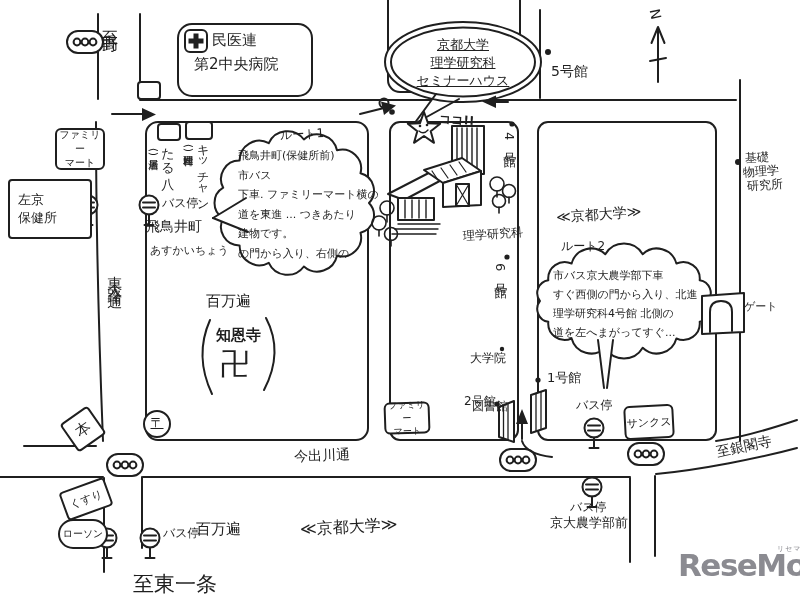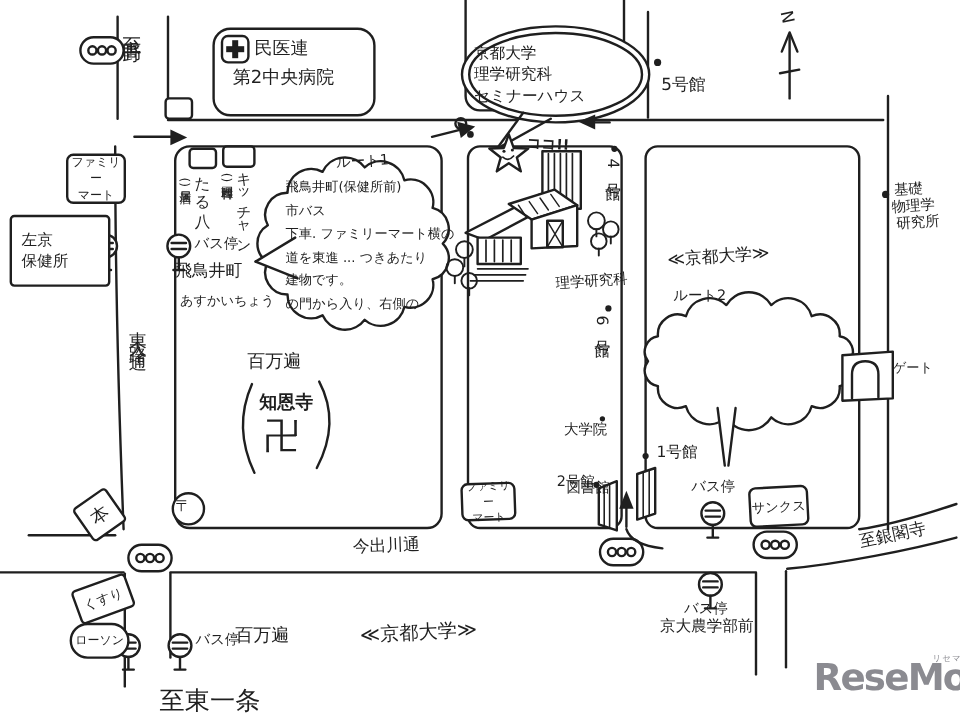--- a/index.html
+++ b/index.html
@@ -3,21 +3,21 @@
 <meta charset="utf-8">
 <style>
   html,body{margin:0;padding:0;background:#e8e8e8;}
   .stage{position:relative;width:800px;height:596px;background:#ffffff;overflow:hidden;
          font-family:"DejaVu Sans",sans-serif;color:#1f1f1f;}
   .stage svg{position:absolute;left:0;top:0;}
   .lbl{position:absolute;white-space:nowrap;line-height:1.18;color:#1f1f1f;}
   .v{writing-mode:vertical-rl;}
   .box{position:absolute;border:2px solid #1f1f1f;border-radius:6px;background:#fff;
        display:flex;flex-direction:column;align-items:center;justify-content:center;text-align:center;}
-  .ctr{}
+  .ctr{text-align:center;text-decoration:underline;}
   .logo{position:absolute;left:678px;top:550px;font-weight:bold;color:#8b8b91;
         font-size:31px;letter-spacing:-1.5px;line-height:1;}
   .logo .ruby{position:absolute;left:99px;top:-4px;font-size:7px;font-weight:normal;letter-spacing:1px;}
 </style>
 </head>
 <body>
 
 <div class="stage">
 
 <svg width="800" height="596" viewBox="0 0 800 596">
@@ -305,20 +305,26 @@
 
 <div class="lbl" style="left:463px;top:227px;font-size:12px;transform:rotate(-4deg);">理学研究科</div>
 <div class="lbl v" style="left:493px;top:263px;font-size:13px;letter-spacing:2px;">6号館</div>
 
 <div class="lbl" style="left:470px;top:351px;font-size:12px;">大学院</div>
 <div class="lbl" style="left:472px;top:368px;font-size:12px;margin-top:31px;">図書館</div>
 <div class="lbl" style="left:464px;top:394px;font-size:12px;">2号館</div>
 <div class="lbl" style="left:547px;top:370px;font-size:13px;">1号館</div>
 
 <div class="lbl" style="left:561px;top:239px;font-size:12px;">ルート2</div>
+<div class="lbl" style="left:553px;top:266px;font-size:11px;line-height:19px;">
+  <div>市バス京大農学部下車</div>
+  <div>すぐ西側の門から入り、北進</div>
+  <div>理学研究科4号館 北側の</div>
+  <div>道を左へまがってすぐ...</div>
+</div>
 
 <div class="lbl" style="left:576px;top:398px;font-size:12px;">バス停</div>
 <div class="box" style="left:624px;top:405px;width:46px;height:30px;font-size:11px;transform:rotate(-3deg);">
   <div>サンクス</div>
 </div>
 <div class="box" style="left:384px;top:402px;width:42px;height:28px;font-size:9px;transform:rotate(-2deg);">
   <div>ファミリー</div>
   <div>マート</div>
 </div>
 

